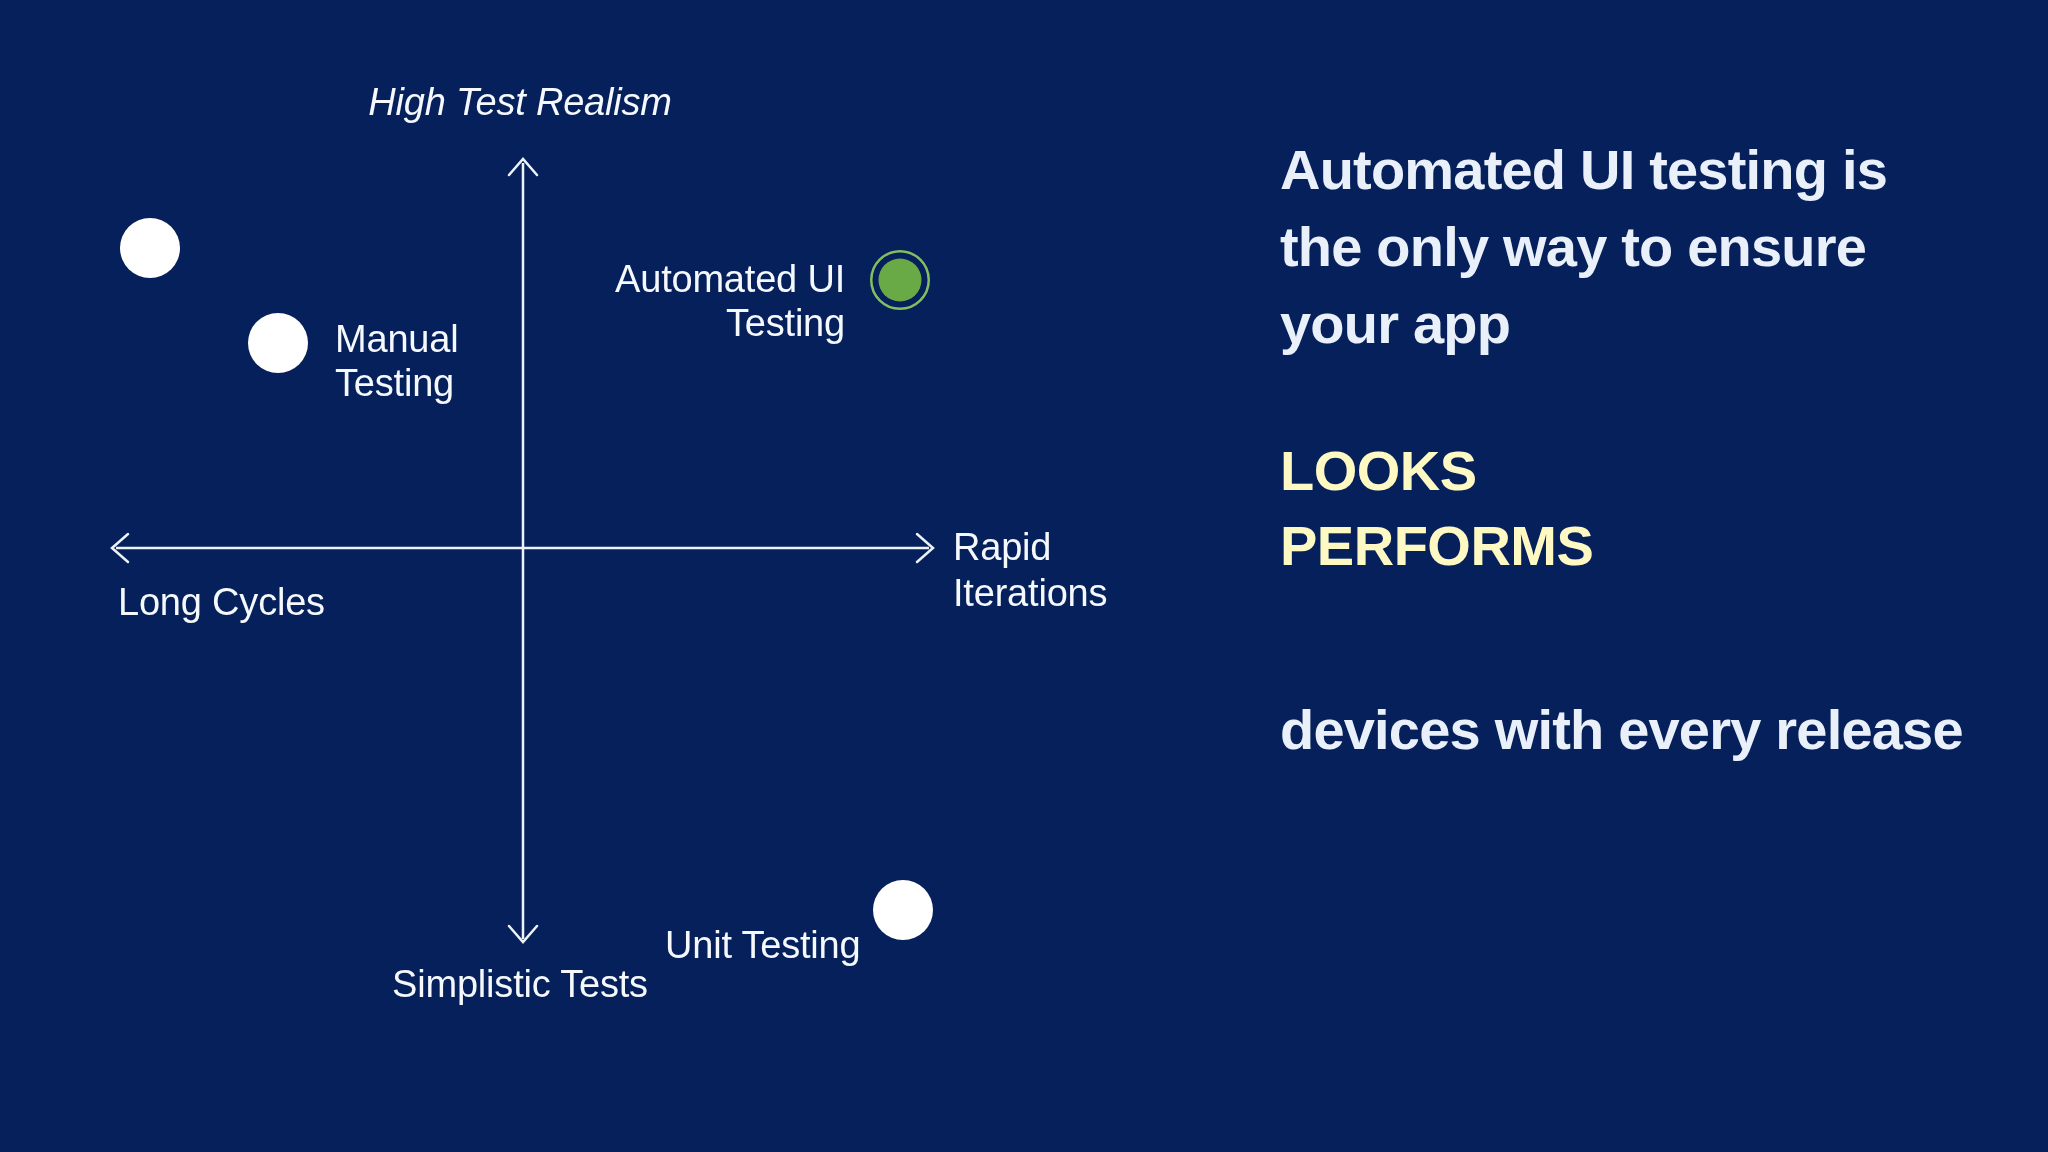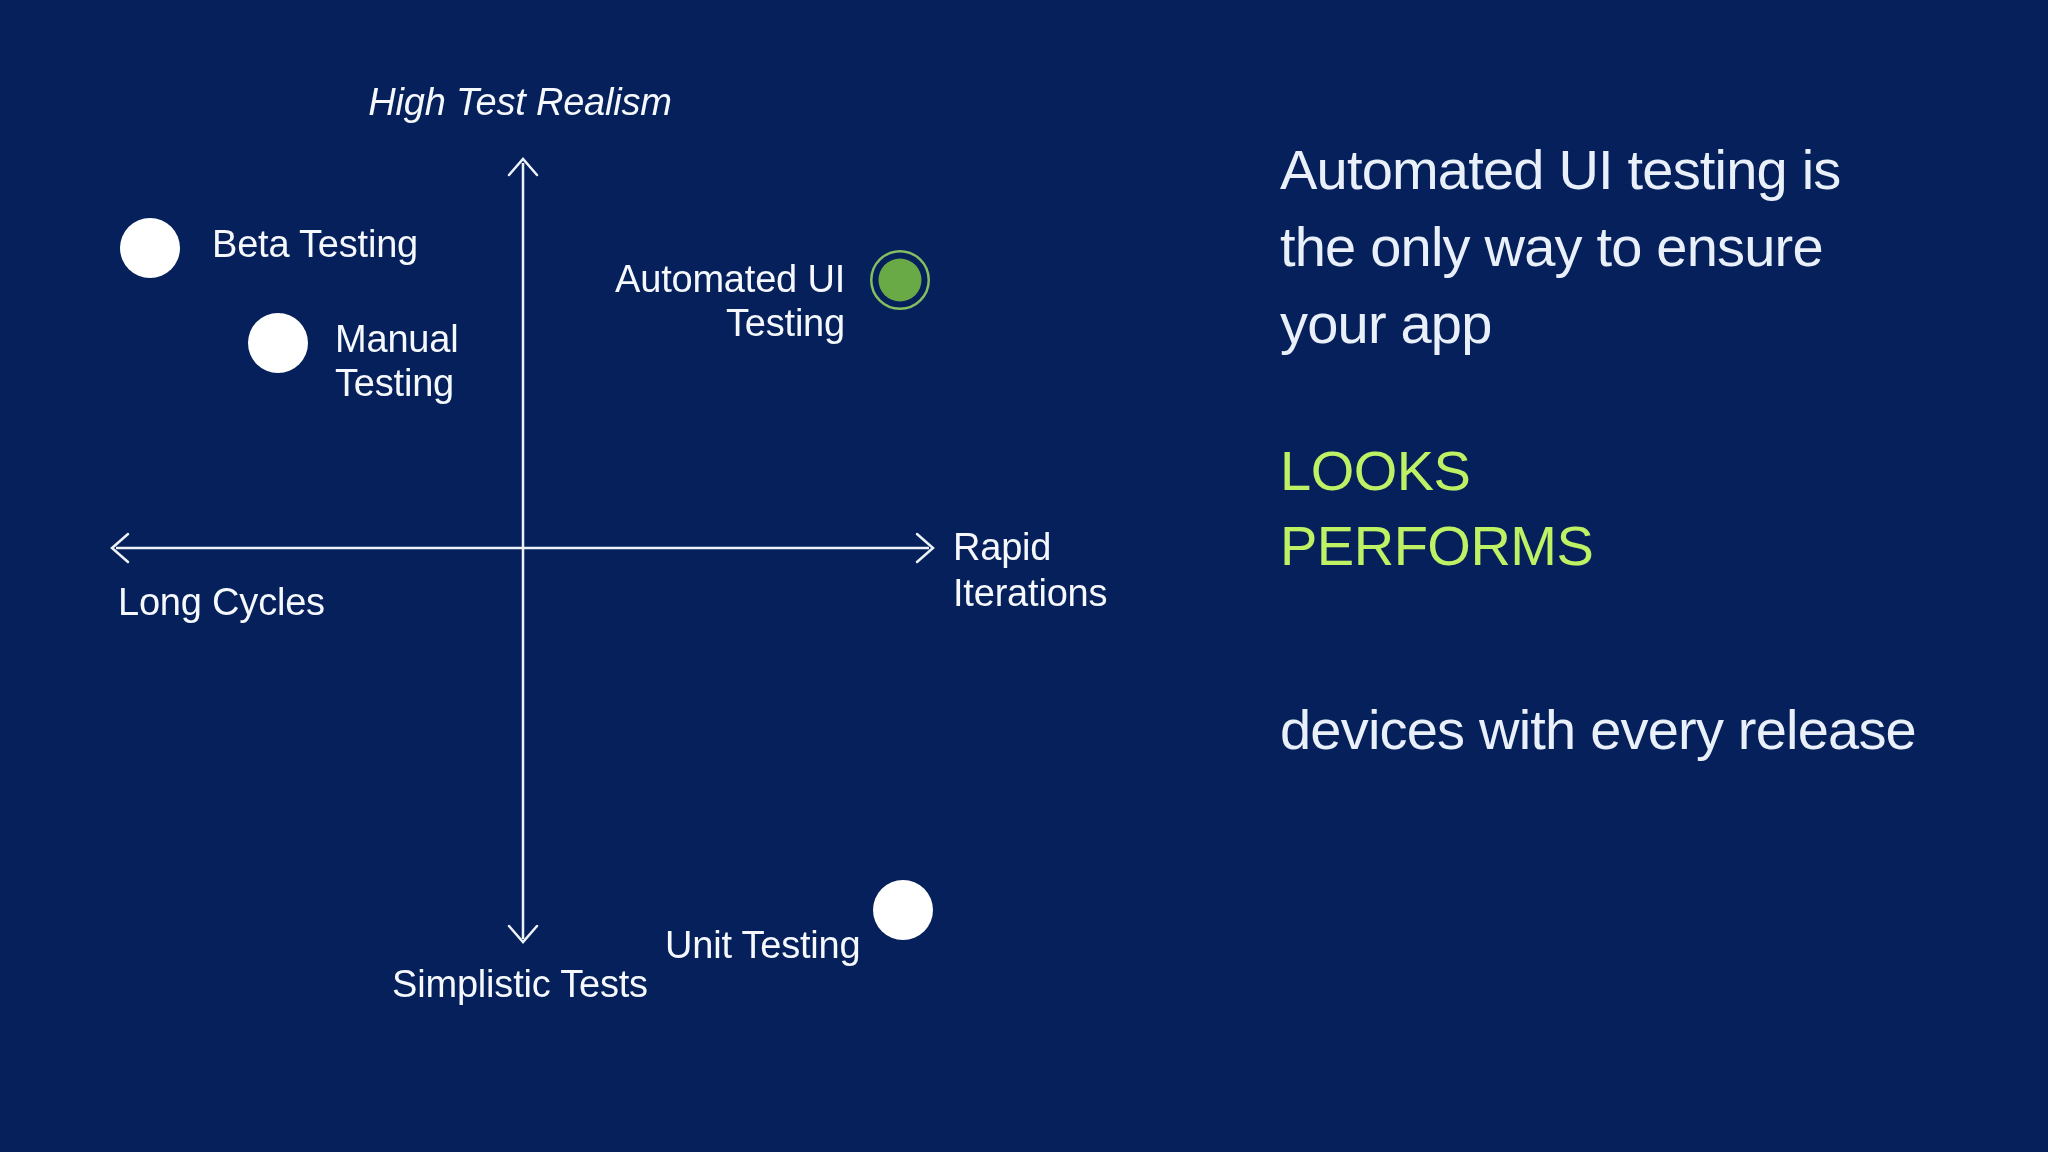--- a/index.html
+++ b/index.html
@@ -32,31 +32,31 @@
   .lbl-unit        { left: 665px;  top: 923px; width: 260px; }
 
   
   .right-col { position: absolute; left: 1280px; top: 0; width: 720px; }
   .big-text {
     position: absolute;
     left: 0;
     color: #E9F0F9;
     font-size: 56px;
     line-height: 77px;
-    font-weight: 400;
+    font-weight: 700;
     letter-spacing: -0.8px;
     white-space: nowrap;
   }
   .headline { top: 131px; }
   .emphasis {
     top: 433px;
-    font-weight: 400;
+    font-weight: 700;
     line-height: 75px;
     letter-spacing: -0.5px;
-    color: #bef264;
+    color: #fef9c3;
   }
   .closing  { top: 691px; }
 </style>
 </head>
 <body>
 
 <div class="slide">
 
   <svg class="chart-svg" viewBox="0 0 2048 1152" xmlns="http://www.w3.org/2000/svg">
 
@@ -73,21 +73,20 @@
     <circle cx="903" cy="910" r="30" fill="#FFFFFF"></circle>
     <circle cx="900" cy="280" r="28.75" fill="none" stroke="#84BE60" stroke-width="2.5"></circle>
     <circle cx="900" cy="280" r="21.5" fill="#6AAA46"></circle>
   </svg>
 
   <div class="lbl lbl-axis lbl-title">High Test Realism</div>
   <div class="lbl lbl-axis lbl-bottom-axis">Simplistic Tests</div>
   <div class="lbl lbl-axis lbl-left-axis">Long Cycles</div>
   <div class="lbl lbl-axis lbl-right-axis">Rapid Iterations</div>
 
-  <div class="lbl lbl-beta">Beta Testing</div>
   <div class="lbl lbl-manual">Manual Testing</div>
   <div class="lbl lbl-automated">Automated UI Testing</div>
   <div class="lbl lbl-unit">Unit Testing</div>
 
   <div class="right-col">
     <div class="big-text headline">
       <div>Automated UI testing is</div>
       <div>the only way to ensure</div>
       <div>your app</div>
     </div>

